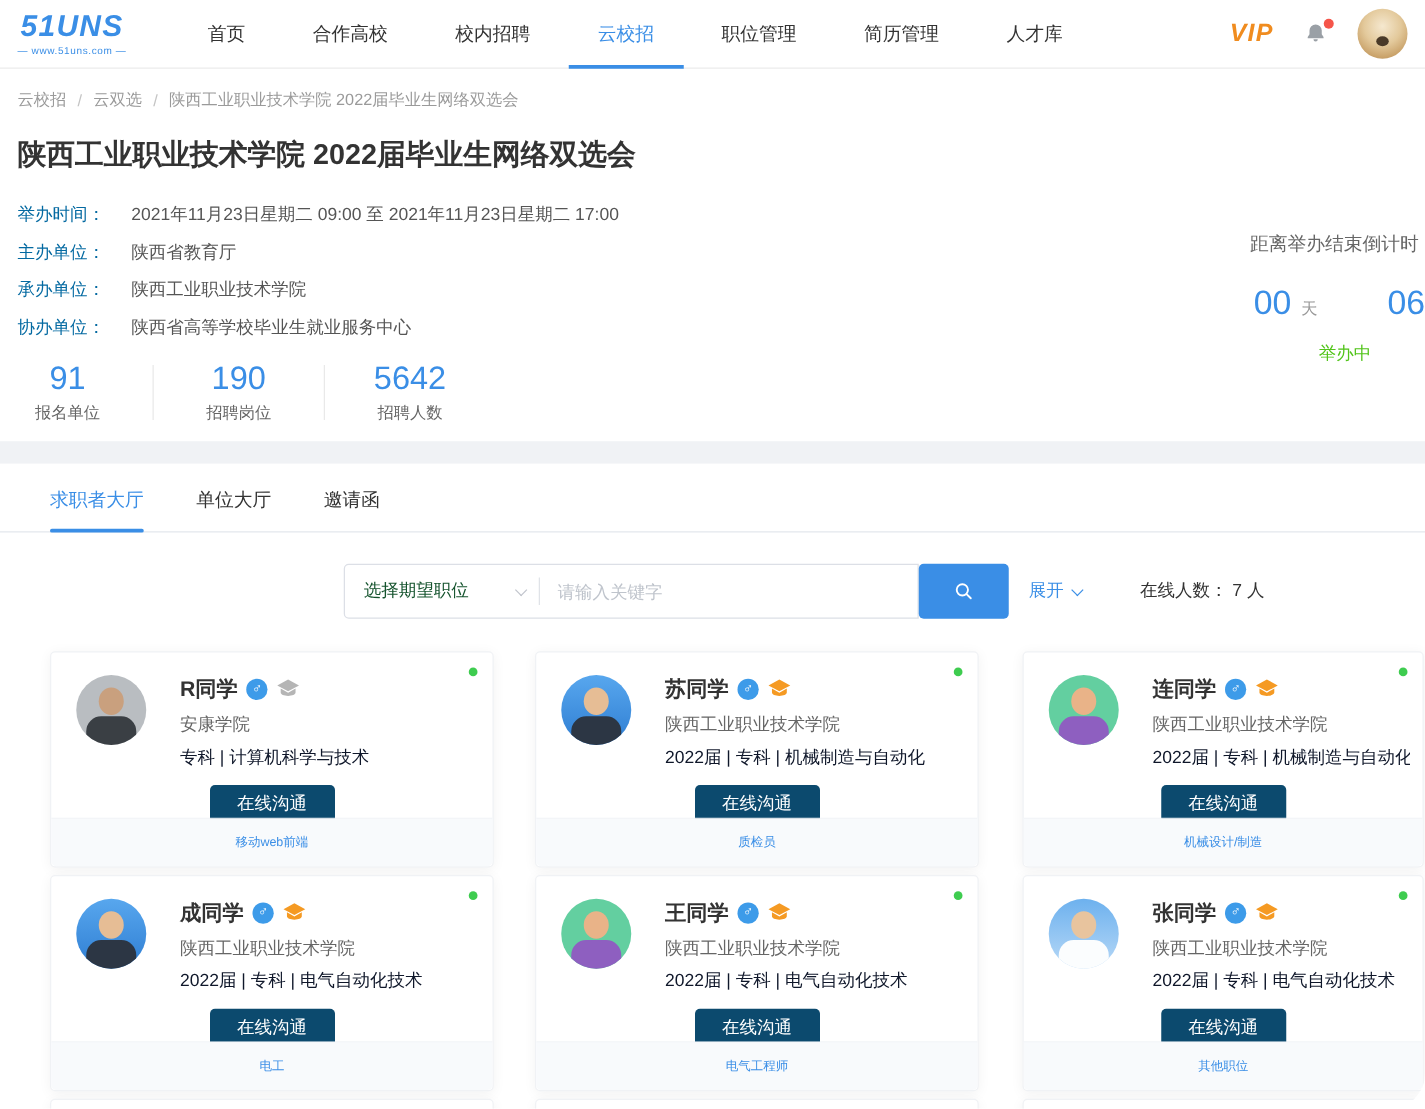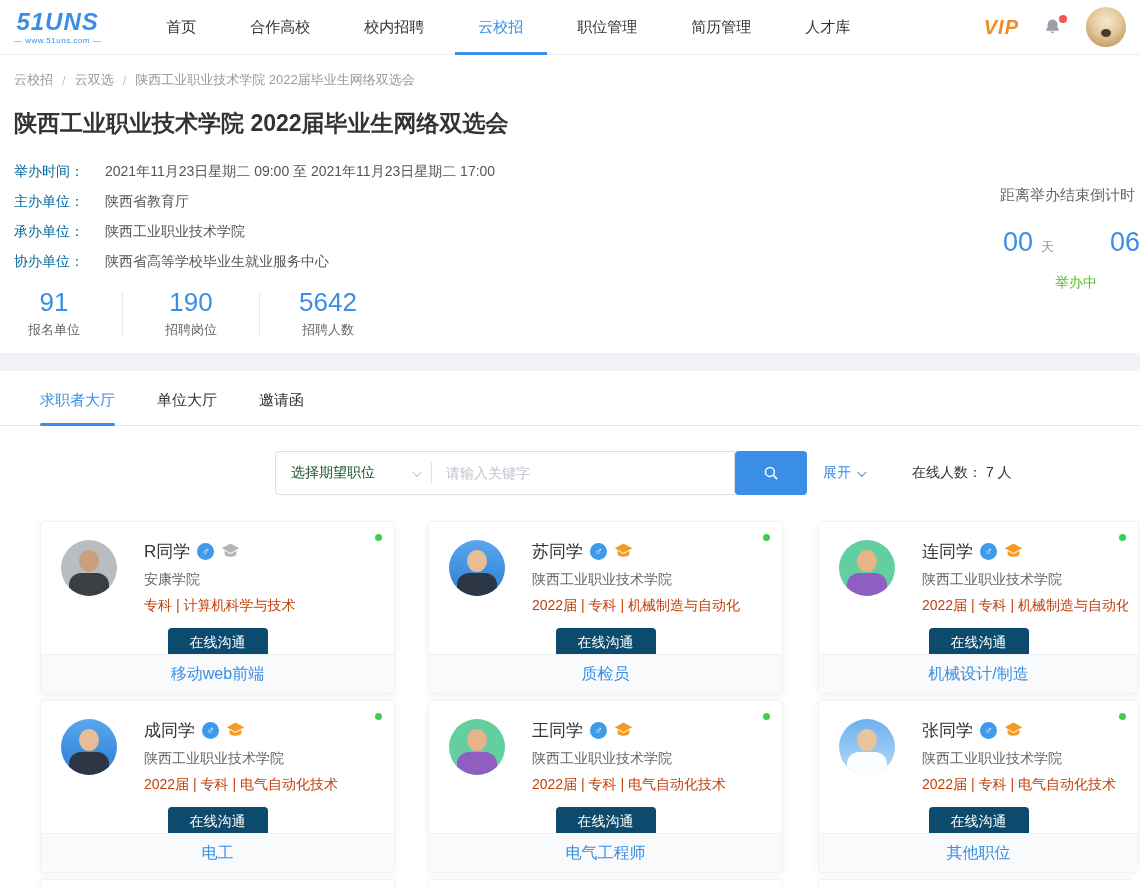--- a/index.html
+++ b/index.html
@@ -85,31 +85,31 @@
   .card-top { display:flex; padding:18px 10px 0 20px; }
   .avatar { width:56px; height:56px; border-radius:50%; position:relative; overflow:hidden; flex-shrink:0; }
   .avatar::before { content:""; position:absolute; width:20px; height:22px; border-radius:50%; left:18px; top:10px; background:var(--skin,#e6bd95); }
   .avatar::after { content:""; position:absolute; width:40px; height:26px; border-radius:12px 12px 0 0; left:8px; top:33px; background:var(--shirt,#2c3644); }
   .avatar[data-variant="photo-dark"]   { background:#b9bdc1; --skin:#c9a07e; --shirt:#3a3f44; }
   .avatar[data-variant="photo-blue"]   { background:linear-gradient(#58a7ee,#2e7dd2); --skin:#e6bd95; --shirt:#2c3644; }
   .avatar[data-variant="cartoon-green"]{ background:#63cfa0; --skin:#e9b388; --shirt:#8e5fc0; }
   .avatar[data-variant="photo-blue-light"]{ background:linear-gradient(#6db1ee,#b8d9f7); --skin:#e8c49e; --shirt:#fbfdfe; }
   .card-info { margin-left:27px; min-width:0; }
   .name-row { display:flex; align-items:center; gap:7px; }
-  .stu-name { font-size:17px; font-weight:normal; color:#333; white-space:nowrap; }
+  .stu-name { font-size:17px; font-weight:bold; color:#333; white-space:nowrap; }
   .gender-badge { width:17px; height:17px; border-radius:50%; background:#3d9be9; color:#fff; font-size:11px; line-height:17px; text-align:center; flex-shrink:0; }
   .cap { display:flex; flex-shrink:0; }
   .cap svg { width:19px; height:19px; fill:currentColor; }
   .cap[data-cap="orange"] { color:#f59a23; }
   .cap[data-cap="gray"]   { color:#b5b5b5; }
   .stu-school { margin-top:8px; font-size:14px; color:#666; white-space:nowrap; overflow:hidden; }
-  .stu-info   { margin-top:8px; font-size:14px; color:#c2410c; white-space:nowrap; overflow:hidden; }
+  .stu-info   { margin-top:8px; font-size:14px; color:#0f172a; white-space:nowrap; overflow:hidden; }
   .chat-btn { display:block; margin:13px auto 0; padding:0 22px; height:30px; border:none; border-radius:4px; background:#0c4a6e; color:#fff; font-size:14px; cursor:pointer; font-family:"Liberation Sans", sans-serif; }
   .card-footer { position:absolute; left:0; right:0; bottom:0; height:39px; border-top:1px solid #eef1f5; background:#f8fafc; border-radius:0 0 4px 4px; display:flex; align-items:center; justify-content:center; }
-  .position-link { font-size:16px; color:#3a8ee6; text-decoration:none; cursor:pointer; white-space:nowrap; }
+  .position-link { font-size:10px; color:#3a8ee6; text-decoration:none; cursor:pointer; white-space:nowrap; }
   .search-icon-svg { width:18px; height:18px; }
 </style>
 </head>
 <body>
 
 <div class="page">
 
   <header class="topbar">
     <div class="logo">
       <span class="logo-text">51UNS</span>

